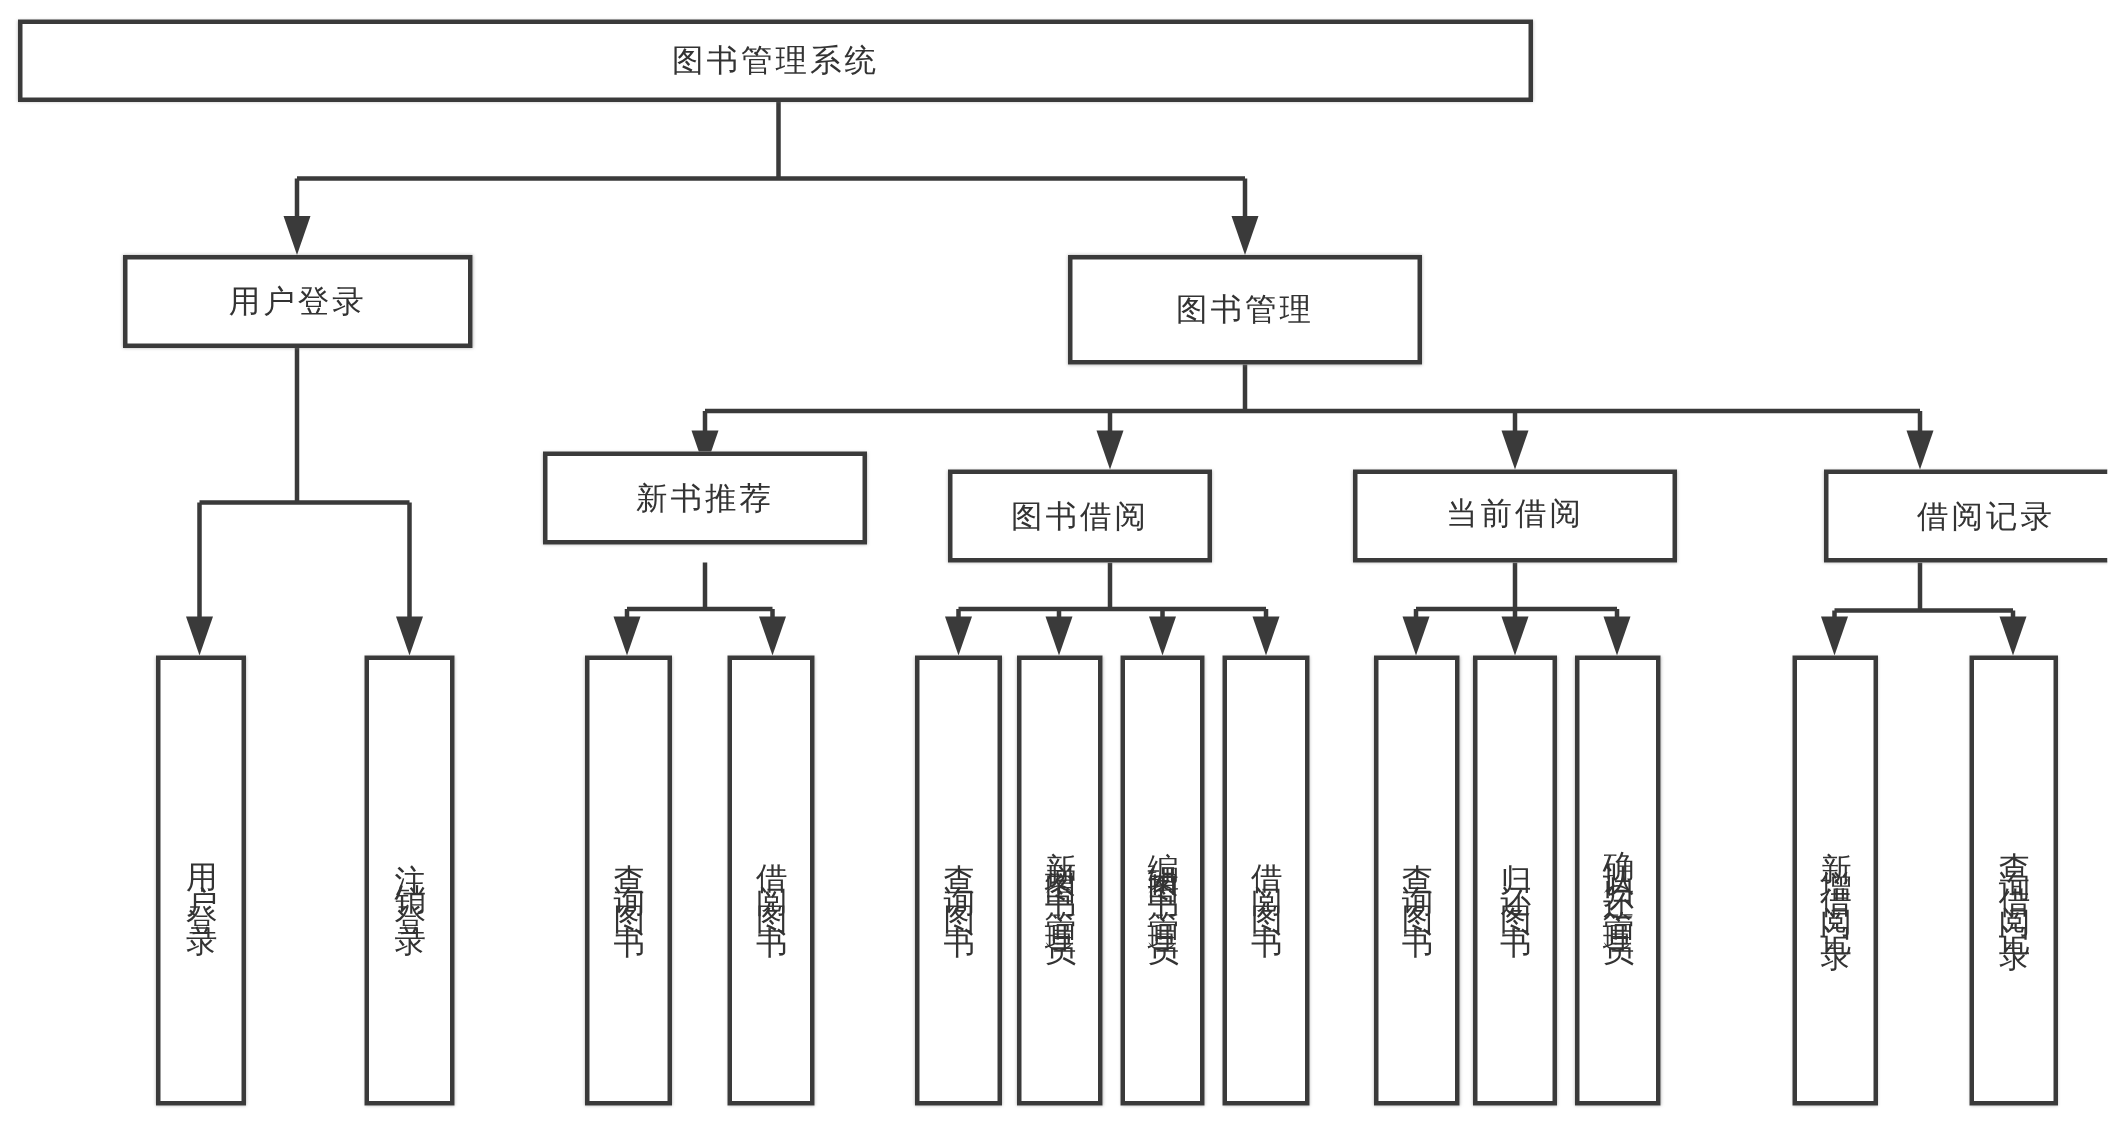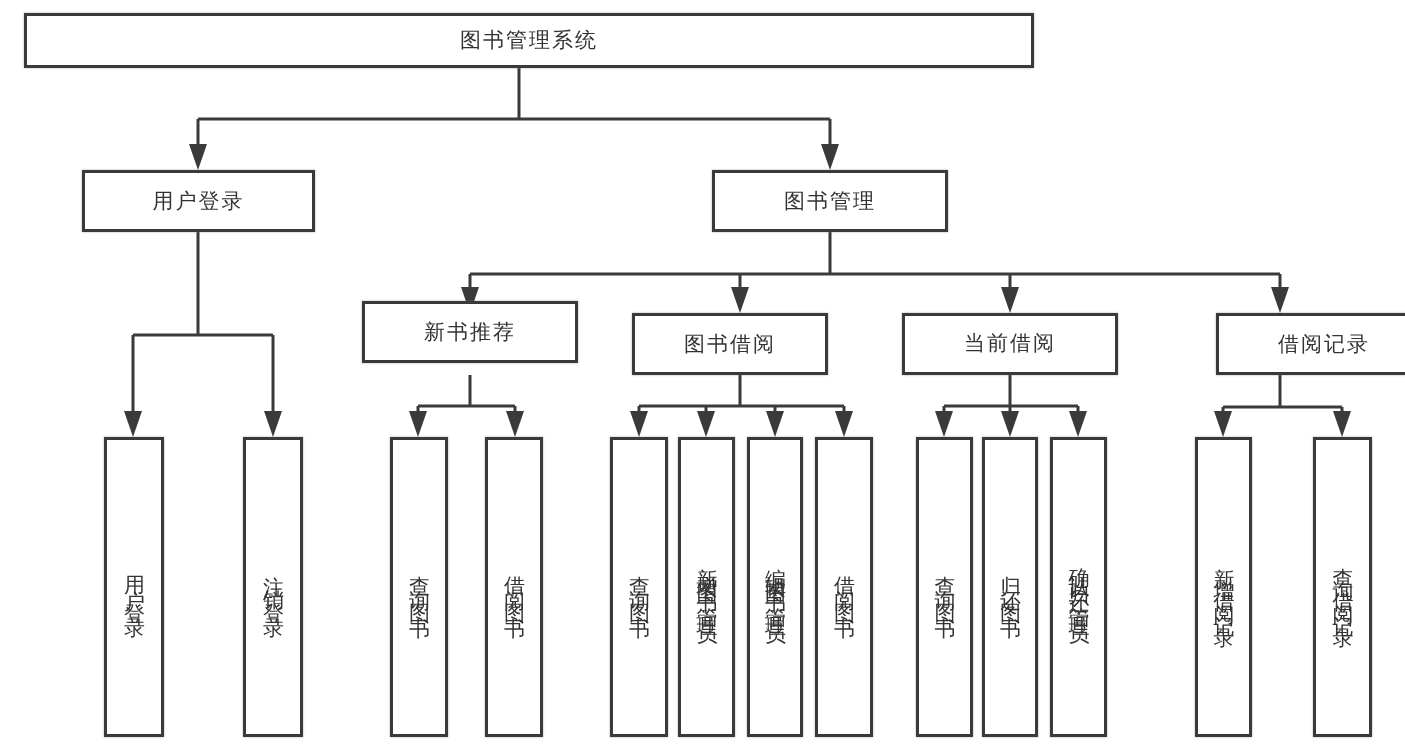--- a/index.html
+++ b/index.html
@@ -87,27 +87,27 @@
     <path class="arrow" d="M697 411 L715 411 L706 437 Z"></path>
     <path class="arrow" d="M766 411 L784 411 L775 437 Z"></path>
     <path class="arrow" d="M835 411 L853 411 L844 437 Z"></path>
     <path class="arrow" d="M935 411 L953 411 L944 437 Z"></path>
     <path class="arrow" d="M1001 411 L1019 411 L1010 437 Z"></path>
     <path class="arrow" d="M1069 411 L1087 411 L1078 437 Z"></path>
     <path class="arrow" d="M1214 411 L1232 411 L1223 437 Z"></path>
     <path class="arrow" d="M1333 411 L1351 411 L1342 437 Z"></path>
   </svg>
 
-  <div class="node h" style="left:12px; top:13px; width:1010px; height:55px;margin-left:12px;">图书管理系统</div>
+  <div class="node h" style="left:12px; top:13px; width:1010px; height:55px;">图书管理系统</div>
 
   <div class="node h" style="left:82px; top:170px; width:233px; height:62px;">用户登录</div>
-  <div class="node h" style="left:712px; top:170px; width:236px; height:62px;text-align:right;">图书管理</div>
+  <div class="node h" style="left:712px; top:170px; width:236px; height:73px;text-align:right;">图书管理</div>
 
   <div class="node h" style="left:362px; top:301px; width:216px; height:62px;">新书推荐</div>
-  <div class="node h" style="left:632px; top:313px; width:196px; height:62px;">图书借阅</div>
+  <div class="node h" style="left:632px; top:313px; width:176px; height:62px;">图书借阅</div>
   <div class="node h" style="left:902px; top:313px; width:216px; height:62px;font-family:Liberation Mono, monospace;">当前借阅</div>
   <div class="node h" style="left:1172px; top:313px; width:216px; height:62px;margin-left:44px;">借阅记录</div>
 
   <div class="node v ls14" style="left:104px; top:437px; width:60px; height:300px;">用户登录</div>
   <div class="node v ls14" style="left:243px; top:437px; width:60px; height:300px;">注销登录</div>
 
   <div class="node v ls14" style="left:390px; top:437px; width:58px; height:300px;">查询图书</div>
   <div class="node v ls14" style="left:485px; top:437px; width:58px; height:300px;">借阅图书</div>
 
   <div class="node v ls14" style="left:610px; top:437px; width:58px; height:300px;">查询图书</div>

